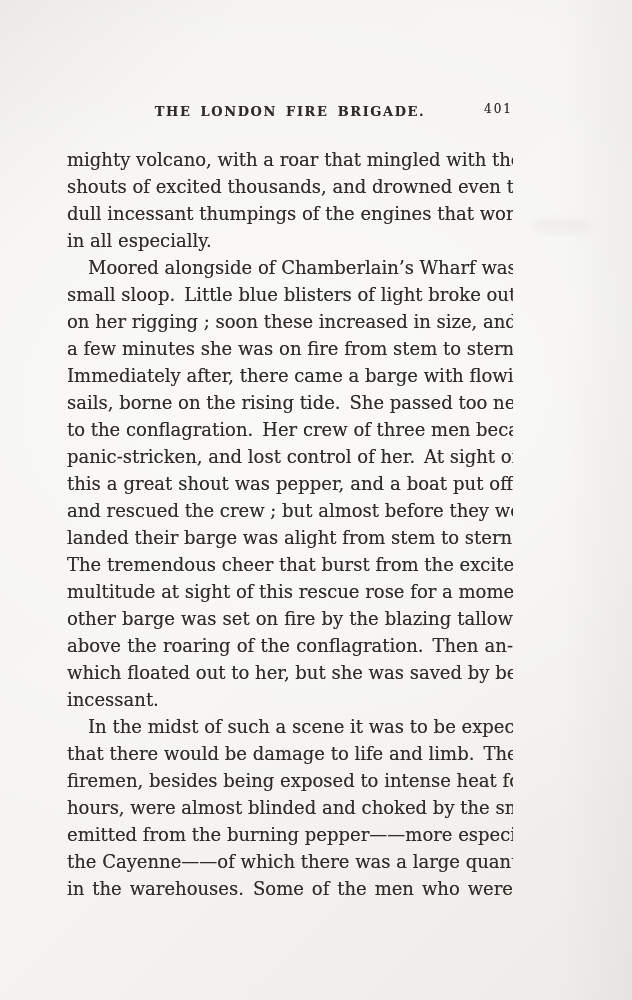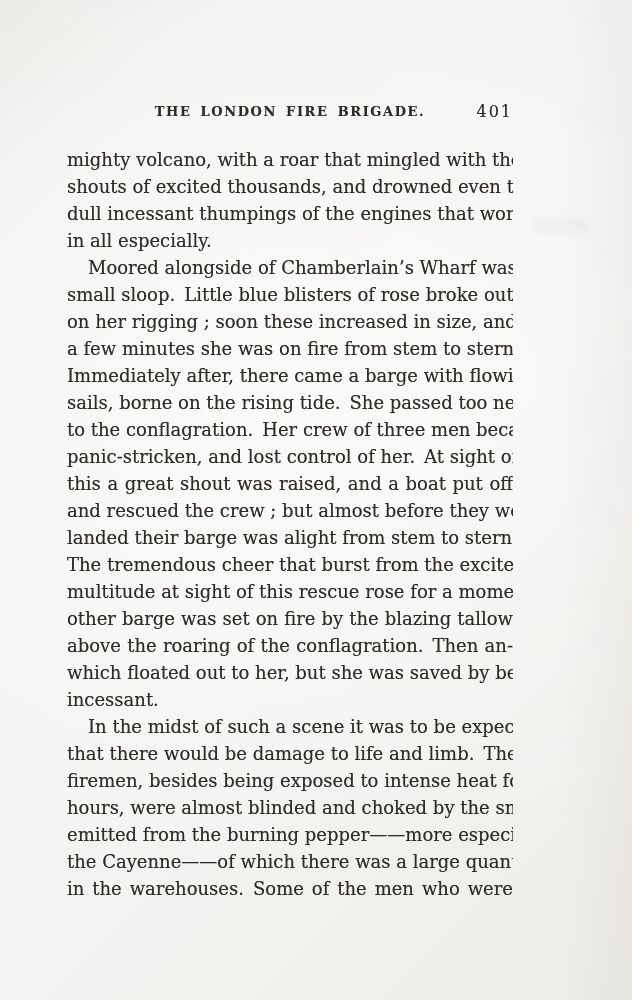--- a/index.html
+++ b/index.html
@@ -45,21 +45,21 @@
     letter-spacing: 1.6px;
     word-spacing: 3px;
     font-weight: bold;
     transform: scaleY(0.96);
     text-shadow: 0 0 0.5px rgba(47,44,40,0.5);
   }
   .page-number {
     position: absolute;
     right: 0;
     top: -2px;
-    font-size: 16px;
+    font-size: 12px;
     letter-spacing: 2px;
     text-shadow: 0 0 0.5px rgba(47,44,40,0.5);
   }
   .text-block {
     font-size: 18px;
     line-height: 27px;
     text-shadow: 0 0 0.6px rgba(47,44,40,0.55);
   }
   .para { margin: 0; }
   .line {
@@ -103,28 +103,28 @@
     </div>
     <div class="text-block">
         <div class="para">
           <div class="line">mighty volcano, with a roar that mingled with the</div>
           <div class="line">shouts of excited thousands, and drowned even the</div>
           <div class="line">dull incessant thumpings of the engines that worked</div>
           <div class="line flush">in all especially.</div>
         </div>
         <div class="para">
           <div class="line indent">Moored alongside of Chamberlain’s Wharf was a</div>
-          <div class="line">small sloop. Little blue blisters of rose broke out</div>
+          <div class="line">small sloop. Little blue blisters of light broke out</div>
           <div class="line">on her rigging ; soon these increased in size, and in</div>
           <div class="line">a few minutes she was on fire from stem to stern.</div>
           <div class="line">Immediately after, there came a barge with flowing</div>
           <div class="line">sails, borne on the rising tide. She passed too near</div>
           <div class="line">to the conflagration. Her crew of three men became</div>
           <div class="line">panic-stricken, and lost control of her. At sight of</div>
-          <div class="line">this a great shout was raised, and a boat put off</div>
+          <div class="line">this a great shout was pepper, and a boat put off</div>
           <div class="line">and rescued the crew ; but almost before they were</div>
           <div class="line">landed their barge was alight from stem to stern.</div>
           <div class="line">The tremendous cheer that burst from the excited</div>
           <div class="line">multitude at sight of this rescue rose for a moment</div>
           <div class="line">other barge was set on fire by the blazing tallow</div>
           <div class="line">above the roaring of the conflagration. Then an-</div>
           <div class="line">which floated out to her, but she was saved by being</div>
           <div class="line flush">incessant.</div>
         </div>
         <div class="para">

